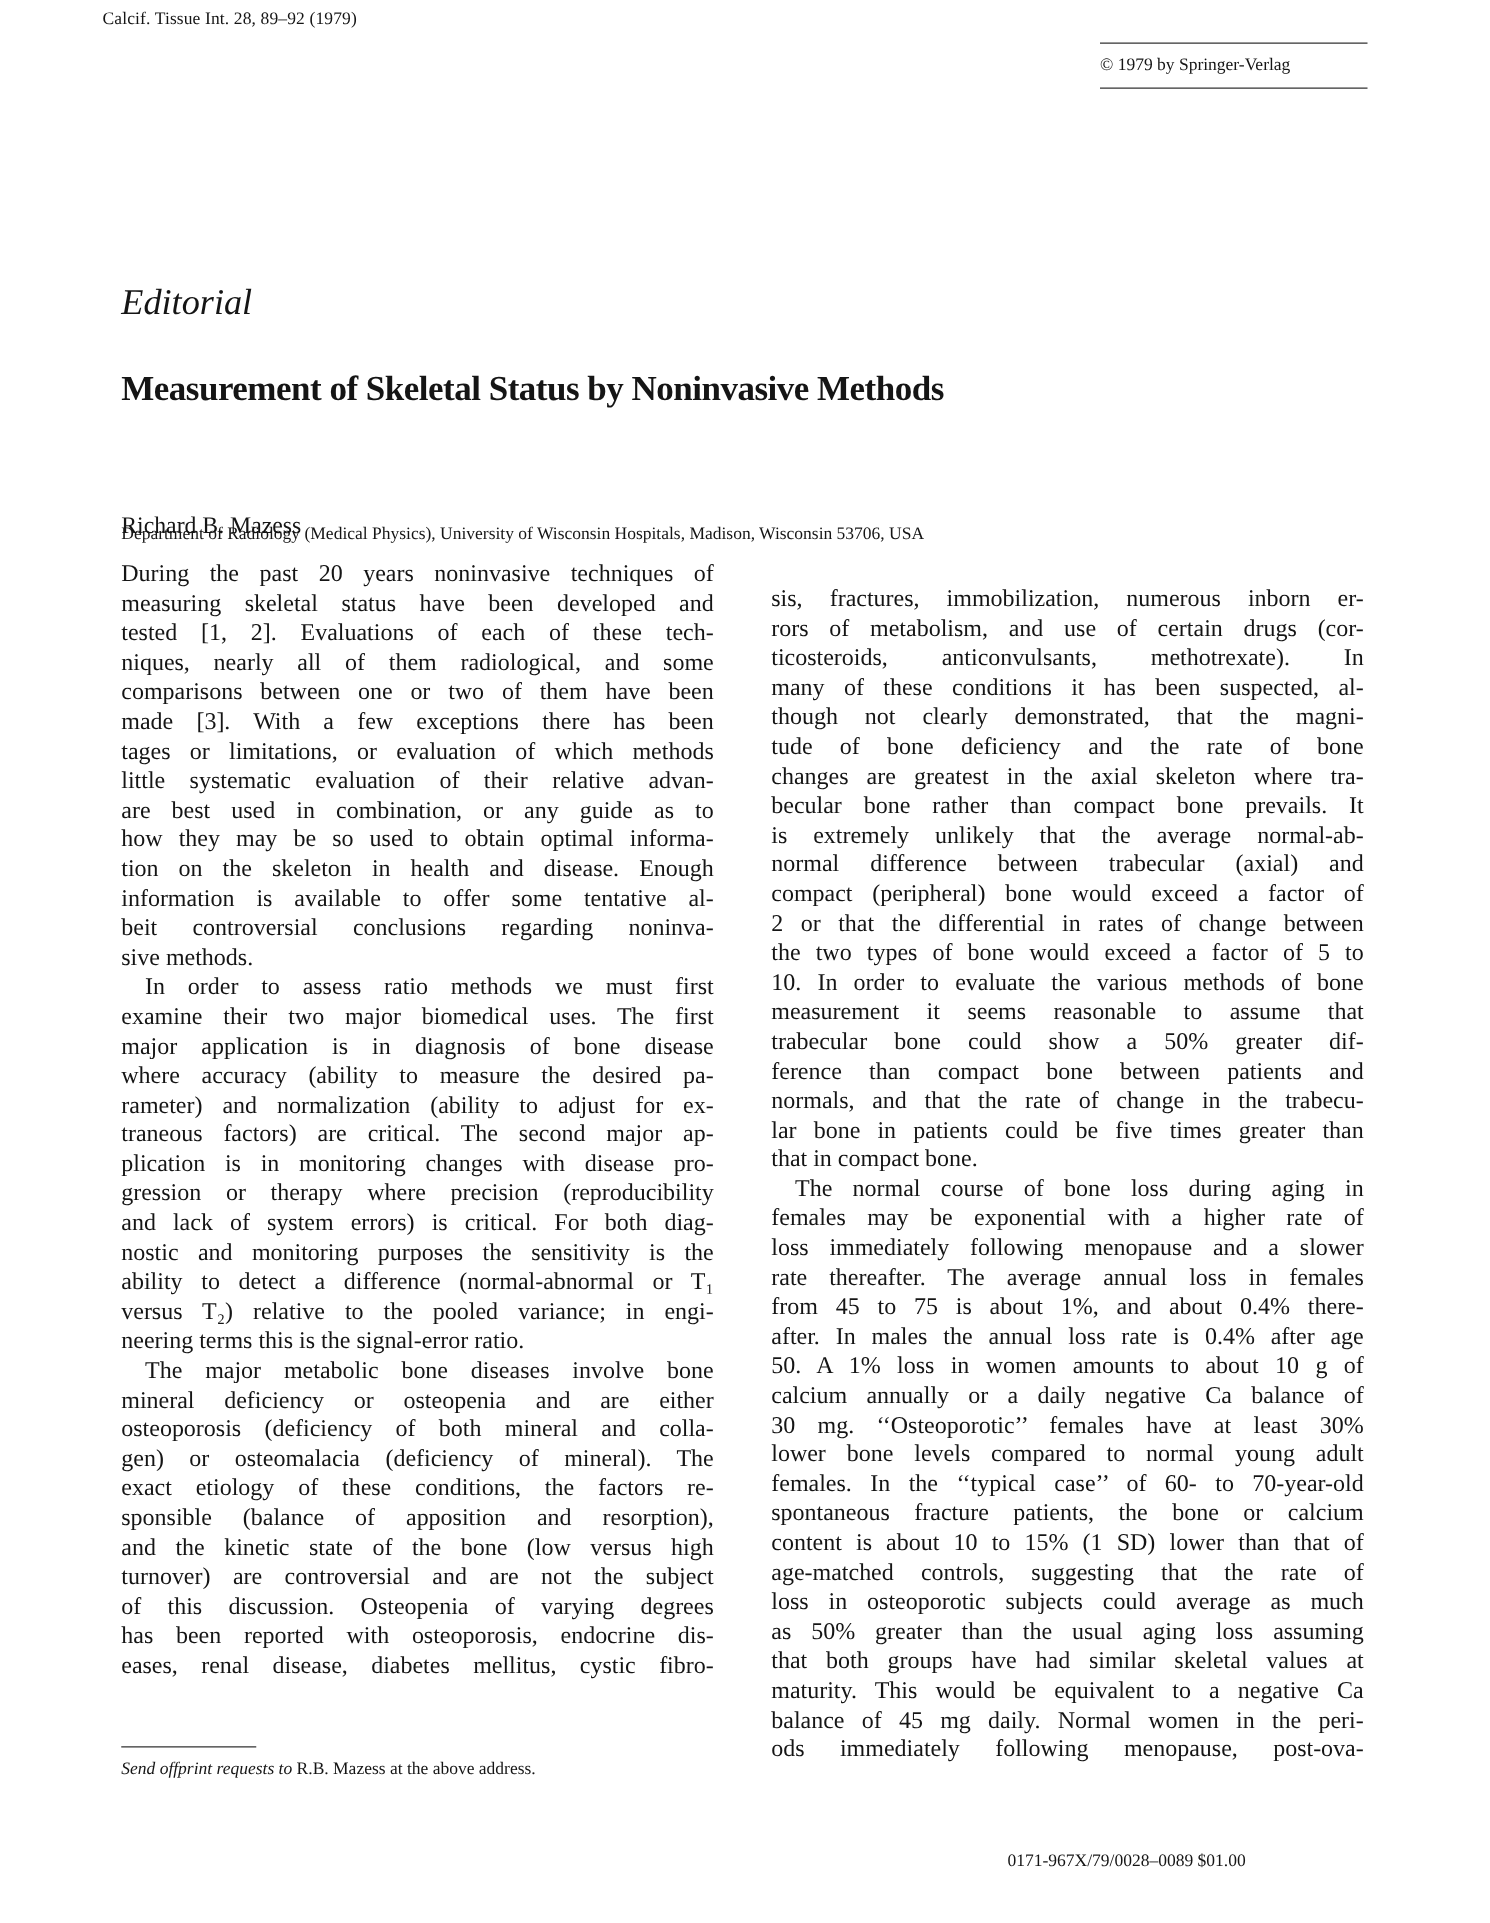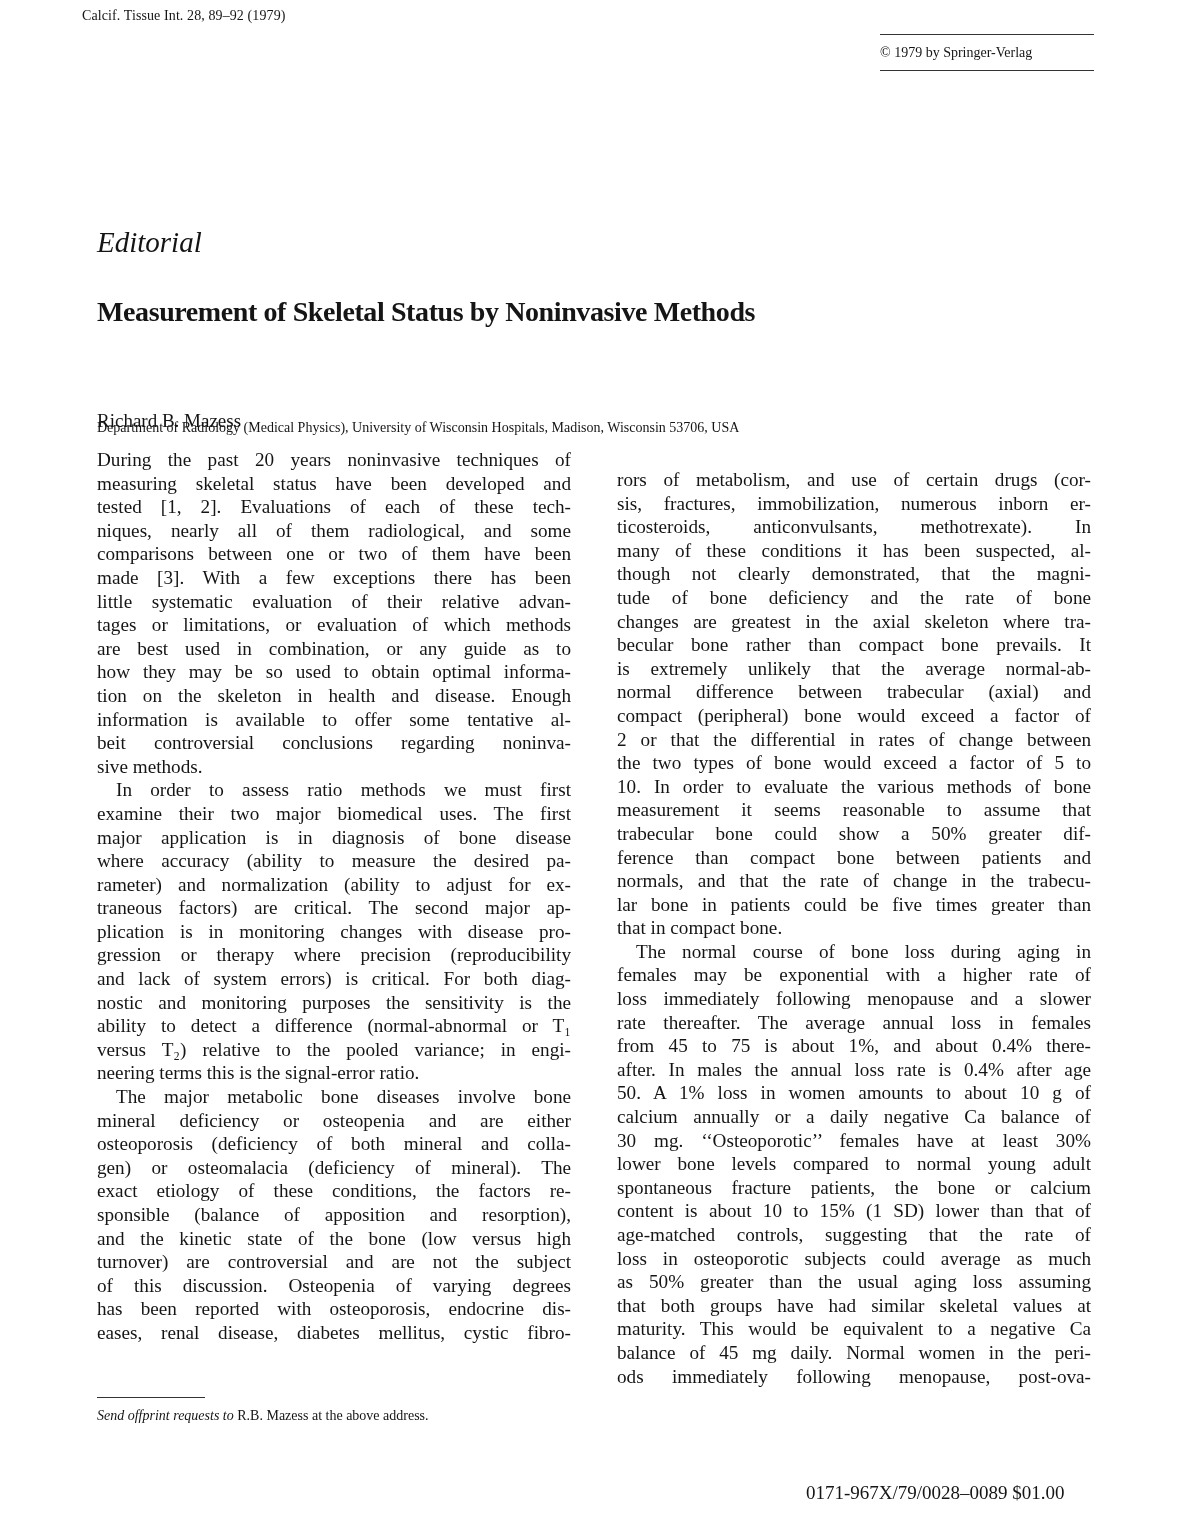--- a/index.html
+++ b/index.html
@@ -16,21 +16,21 @@
     .affiliation { left: 97px; top: 420px; font-size: 14px; }
     .col { position: absolute; width: 474px; }
     .col-left { left: 97px; top: 448px; }
     .col-right { left: 617px; top: 468px; }
     .line { height: 23.6px; line-height: 23.6px; font-size: 19.2px; text-align: justify; text-align-last: justify; white-space: nowrap; overflow: visible; }
     .line.last { text-align-last: left; }
     .line.indent { padding-left: 19px; }
     .fn-rule { left: 97px; top: 1397px; width: 108px; border-top: 1px solid #333; }
     .footnote { left: 97px; top: 1408px; font-size: 14px; }
     .footnote .it { font-style: italic; }
-    .price { left: 806px; top: 1482px; font-size: 19px; }
+    .price { left: 806px; top: 1482px; font-size: 14px; }
   </style>
 </head>
 <body>
 
 <div class="abs citation">Calcif. Tissue Int. 28, 89–92 (1979)</div>
 
 <div class="abs journal-box">
   <div class="rule"></div>
   <div class="journal-copy">© 1979 by Springer-Verlag</div>
   <div class="rule"></div>
@@ -41,22 +41,22 @@
 <div class="abs author">Richard B. Mazess</div>
 <div class="abs affiliation">Department of Radiology (Medical Physics), University of Wisconsin Hospitals, Madison, Wisconsin 53706, USA</div>
 
 <div class="col col-left" id="col-left">
     <div class="line">During the past 20 years noninvasive techniques of</div>
     <div class="line">measuring skeletal status have been developed and</div>
     <div class="line">tested [1, 2]. Evaluations of each of these tech-</div>
     <div class="line">niques, nearly all of them radiological, and some</div>
     <div class="line">comparisons between one or two of them have been</div>
     <div class="line">made [3]. With a few exceptions there has been</div>
+    <div class="line">tages or limitations, or evaluation of which methods</div>
     <div class="line">little systematic evaluation of their relative advan-</div>
-    <div class="line">tages or limitations, or evaluation of which methods</div>
     <div class="line">are best used in combination, or any guide as to</div>
     <div class="line">how they may be so used to obtain optimal informa-</div>
     <div class="line">tion on the skeleton in health and disease. Enough</div>
     <div class="line">information is available to offer some tentative al-</div>
     <div class="line">beit controversial conclusions regarding noninva-</div>
     <div class="line last">sive methods.</div>
     <div class="line indent">In order to assess ratio methods we must first</div>
     <div class="line">examine their two major biomedical uses. The first</div>
     <div class="line">major application is in diagnosis of bone disease</div>
     <div class="line">where accuracy (ability to measure the desired pa-</div>
@@ -75,22 +75,22 @@
     <div class="line">gen) or osteomalacia (deficiency of mineral). The</div>
     <div class="line">exact etiology of these conditions, the factors re-</div>
     <div class="line">sponsible (balance of apposition and resorption),</div>
     <div class="line">and the kinetic state of the bone (low versus high</div>
     <div class="line">turnover) are controversial and are not the subject</div>
     <div class="line">of this discussion. Osteopenia of varying degrees</div>
     <div class="line">has been reported with osteoporosis, endocrine dis-</div>
     <div class="line">eases, renal disease, diabetes mellitus, cystic fibro-</div>
   </div>
 <div class="col col-right" id="col-right">
+    <div class="line">sis, fractures, immobilization, numerous inborn er-</div>
     <div class="line">rors of metabolism, and use of certain drugs (cor-</div>
-    <div class="line">sis, fractures, immobilization, numerous inborn er-</div>
     <div class="line">ticosteroids, anticonvulsants, methotrexate). In</div>
     <div class="line">many of these conditions it has been suspected, al-</div>
     <div class="line">though not clearly demonstrated, that the magni-</div>
     <div class="line">tude of bone deficiency and the rate of bone</div>
     <div class="line">changes are greatest in the axial skeleton where tra-</div>
     <div class="line">becular bone rather than compact bone prevails. It</div>
     <div class="line">is extremely unlikely that the average normal-ab-</div>
     <div class="line">normal difference between trabecular (axial) and</div>
     <div class="line">compact (peripheral) bone would exceed a factor of</div>
     <div class="line">2 or that the differential in rates of change between</div>
@@ -105,20 +105,21 @@
     <div class="line indent">The normal course of bone loss during aging in</div>
     <div class="line">females may be exponential with a higher rate of</div>
     <div class="line">loss immediately following menopause and a slower</div>
     <div class="line">rate thereafter. The average annual loss in females</div>
     <div class="line">from 45 to 75 is about 1%, and about 0.4% there-</div>
     <div class="line">after. In males the annual loss rate is 0.4% after age</div>
     <div class="line">50. A 1% loss in women amounts to about 10 g of</div>
     <div class="line">calcium annually or a daily negative Ca balance of</div>
     <div class="line">30 mg. ‘‘Osteoporotic’’ females have at least 30%</div>
     <div class="line">lower bone levels compared to normal young adult</div>
+    <div class="line">females. In the ‘‘typical case’’ of 60- to 70-year-old</div>
     <div class="line">spontaneous fracture patients, the bone or calcium</div>
     <div class="line">content is about 10 to 15% (1 SD) lower than that of</div>
     <div class="line">age-matched controls, suggesting that the rate of</div>
     <div class="line">loss in osteoporotic subjects could average as much</div>
     <div class="line">as 50% greater than the usual aging loss assuming</div>
     <div class="line">that both groups have had similar skeletal values at</div>
     <div class="line">maturity. This would be equivalent to a negative Ca</div>
     <div class="line">balance of 45 mg daily. Normal women in the peri-</div>
     <div class="line">ods immediately following menopause, post-ova-</div>
   </div>

